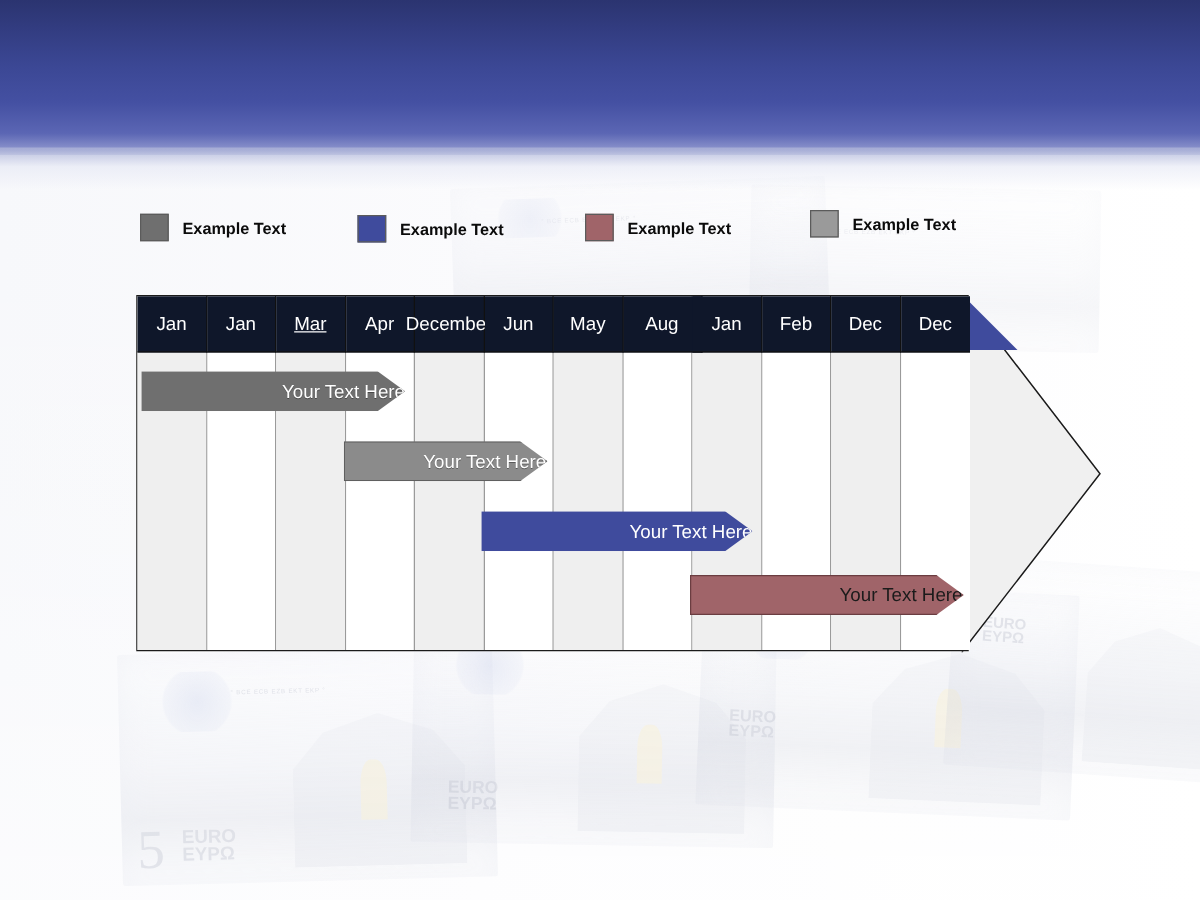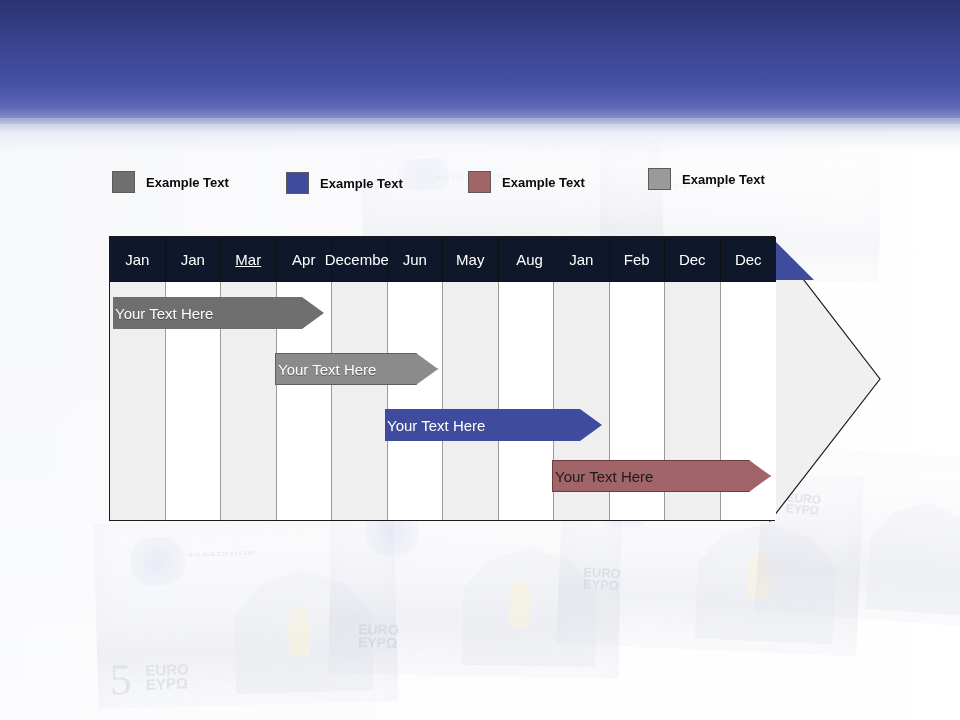--- a/index.html
+++ b/index.html
@@ -205,24 +205,25 @@
   .bar {
     position: absolute;
     height: 32px;
     display: flex;
     align-items: center;
     box-sizing: border-box;
     clip-path: polygon(0 0, calc(100% - 22px) 0, 100% 50%, calc(100% - 22px) 100%, 0 100%);
   }
   .bar-inner {
     width: calc(100% - 22px);
-    text-align: left;
+    text-align: right;
     font-size: 15px;
     white-space: nowrap;
     padding-left: 2px;
+    margin-left: 20px;
   }
   .bar.gray-dark  { background: #6f6f6f; }
   .bar.gray-dark .bar-inner  { color: #ffffff; text-shadow: 0 1px 0 rgba(0,0,0,.35); }
   .bar.gray-mid   { background: #8b8b8b; }
   .bar.gray-mid .bar-inner   { color: #ffffff; text-shadow: 0 1px 0 rgba(0,0,0,.35); }
   .bar.blue       { background: #3f4b9d; }
   .bar.blue .bar-inner       { color: #ffffff; }
   .bar.red        { background: #a06469; }
   .bar.red .bar-inner        { color: #1b1b1b; }
 </style>

